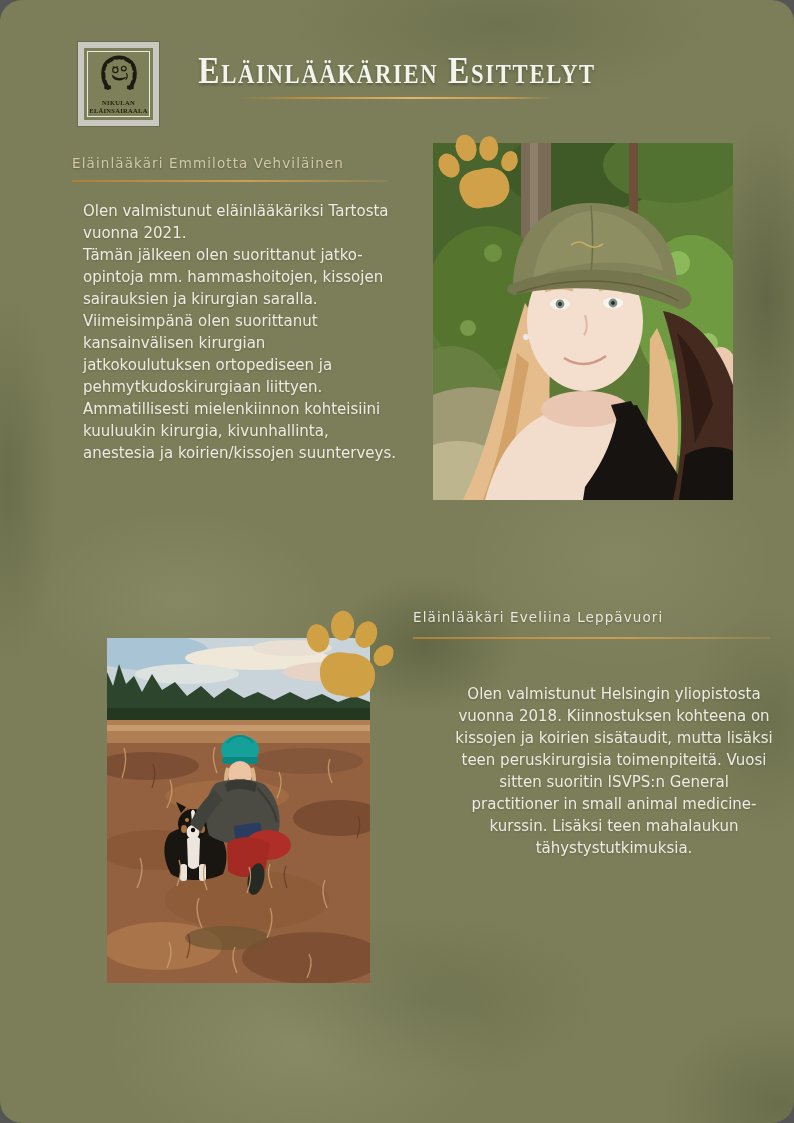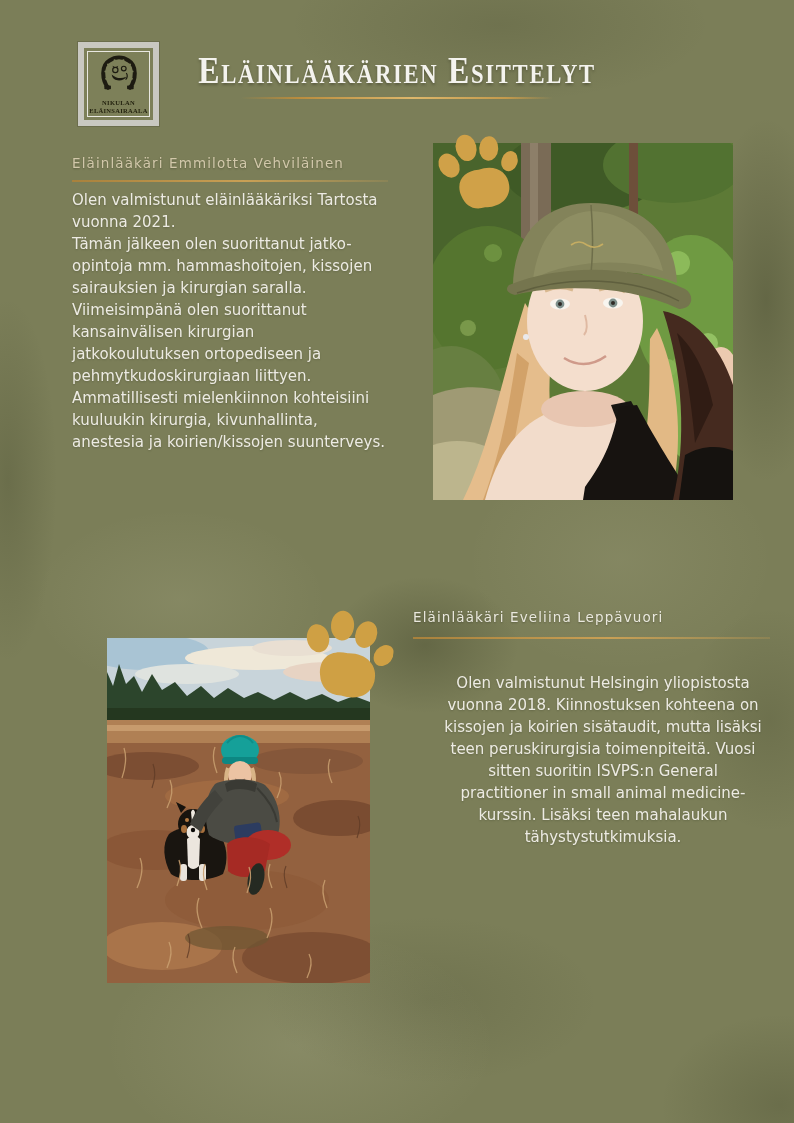--- a/index.html
+++ b/index.html
@@ -11,20 +11,21 @@
       radial-gradient(ellipse 90px 260px at 766px 300px, rgba(50,54,30,.32), rgba(50,54,30,0) 70%),
       radial-gradient(ellipse 130px 95px at 425px 645px, rgba(48,52,28,.30), rgba(48,52,28,0) 72%),
       radial-gradient(ellipse 70px 260px at 8px 480px, rgba(48,52,28,.22), rgba(48,52,28,0) 70%),
       radial-gradient(ellipse 300px 110px at 500px 25px, rgba(48,52,28,.16), rgba(48,52,28,0) 70%),
       radial-gradient(ellipse 170px 130px at 780px 1105px, rgba(48,52,28,.22), rgba(48,52,28,0) 70%),
       radial-gradient(ellipse 120px 160px at 770px 720px, rgba(48,52,28,.18), rgba(48,52,28,0) 70%),
       radial-gradient(ellipse 280px 170px at 300px 1045px, rgba(238,236,208,.11), rgba(238,236,208,0) 70%),
       radial-gradient(ellipse 210px 130px at 180px 600px, rgba(238,236,208,.09), rgba(238,236,208,0) 70%),
       radial-gradient(ellipse 220px 160px at 620px 560px, rgba(238,236,208,.08), rgba(238,236,208,0) 70%),
       radial-gradient(ellipse 240px 120px at 430px 1000px, rgba(48,52,28,.14), rgba(48,52,28,0) 70%);
+    border-radius: 22px;
   }
   
   .logo{position:absolute;left:78px;top:42px;width:81px;height:84px;background:#c9c8c1;box-shadow:0 0 0 1px rgba(60,60,40,.25);}
   .logo-inner{position:absolute;left:6px;top:6px;right:6px;bottom:6px;background:#7d8059;}
   .logo-frame{position:absolute;left:3px;top:3px;right:3px;bottom:3px;border:1.5px solid #e9e8e1;}
   .logo-art{position:absolute;left:0;right:0;top:5px;text-align:center;}
   .logo-text{position:absolute;left:0;right:0;bottom:5px;text-align:center;
     font-family:"Liberation Serif",serif;font-weight:700;color:#24220f;
     font-size:6.5px;line-height:8px;letter-spacing:.3px;}
   .page-title{
@@ -44,21 +45,21 @@
     text-shadow:0 1px 2px rgba(28,30,16,.3);
   }
   .sec-heading.first{left:72px;top:155px;color:#d2c8aa;}
   .sec-heading.second{left:413px;top:609px;color:#eae8de;}
   .sec-underline{position:absolute;height:1.5px;}
   .sec-underline.first{left:72px;top:180px;width:316px;
     background:linear-gradient(90deg,#a8813c,#c9a055 55%,rgba(197,156,82,.2));}
   .sec-underline.second{left:413px;top:637px;width:357px;
     background:linear-gradient(90deg,#a8813c,#c9a055 55%,rgba(197,156,82,.25));}
   .bodytext{
-    position:absolute;width:380px;margin:0;color:#edebe3;
+    position:absolute;width:380px;margin:11px;color:#edebe3;
     font-size:15px;line-height:22px;white-space:pre-line;
     text-shadow:0 1px 2px rgba(28,30,16,.22);
   }
   .p1a{left:72px;top:189px;}
   .p1b{left:72px;top:477px;}
   .p2a{left:413px;top:672px;text-align:center;}
   .p2b{left:413px;top:865px;}
   
   .photo{position:absolute;display:block;}
   .photo1{left:433px;top:143px;width:300px;height:357px;}

